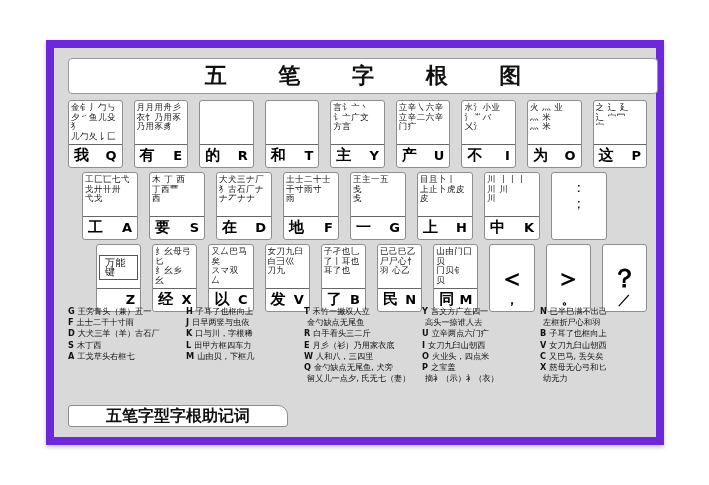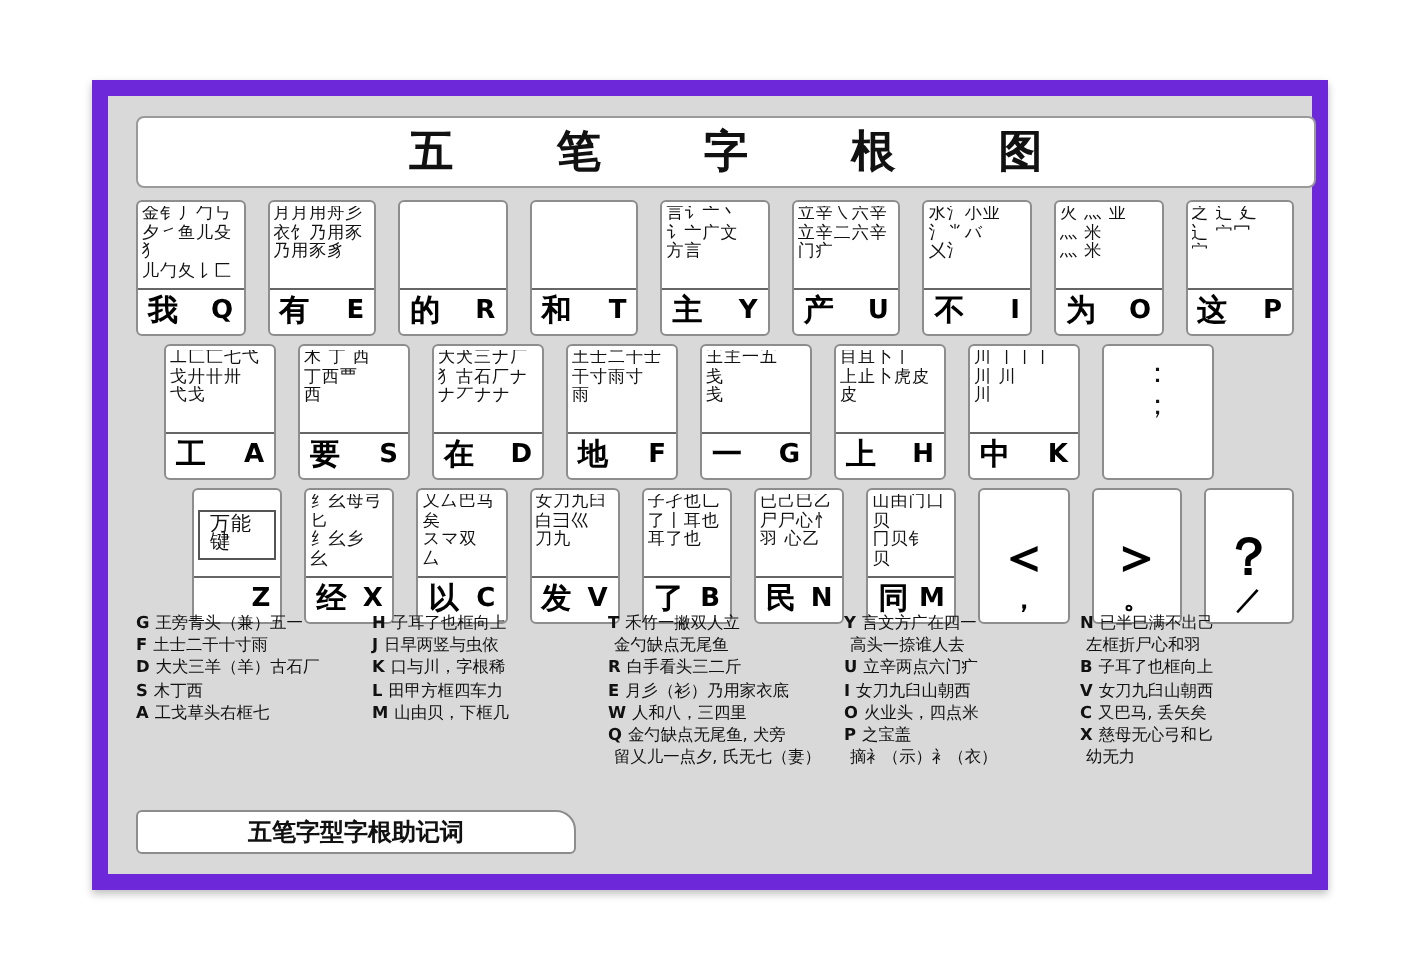--- a/index.html
+++ b/index.html
@@ -100,21 +100,21 @@
   .legend .ln .lk{font-weight:bold;margin-right:3px;}
 
   .bottom{
     position:absolute;
     left:14px; bottom:10px;
     width:220px; height:22px;
     background:#fff;
     border:1px solid #8d8d8d;
     border-radius:3px 10px 3px 3px;
     display:flex;align-items:center;justify-content:center;
-    font-size:12px;font-weight:bold;color:#111;
+    font-size:16px;font-weight:bold;color:#111;
     box-sizing:border-box;
   }
 </style>
 </head>
 <body>
 
 <div class="board">
 
   <div class="title">五 笔 字 根 图</div>
 

